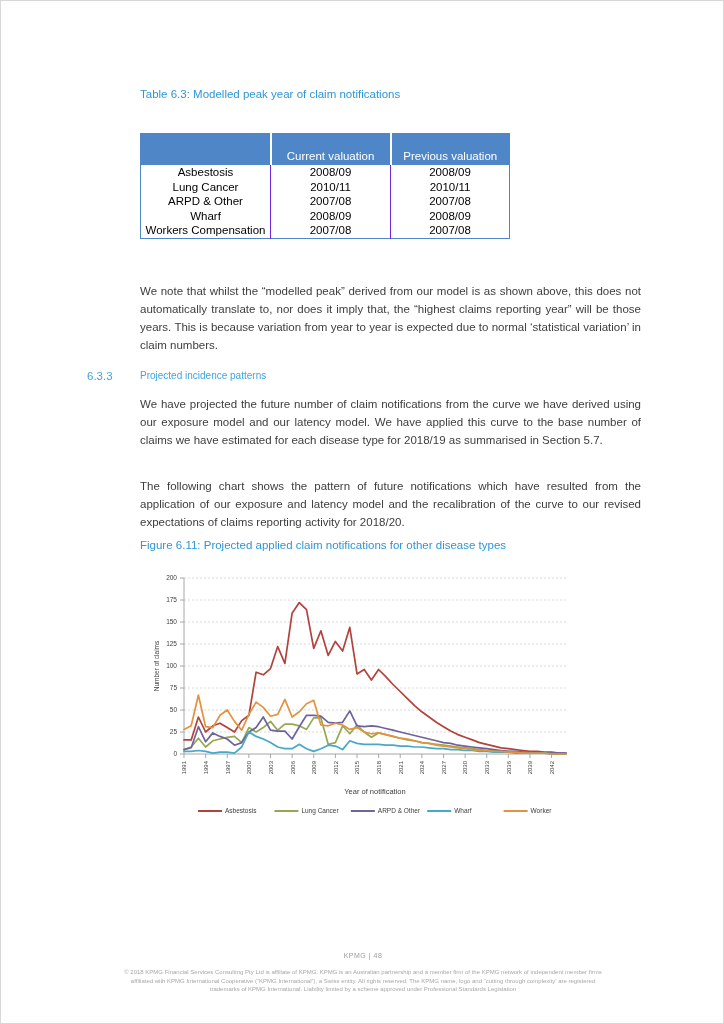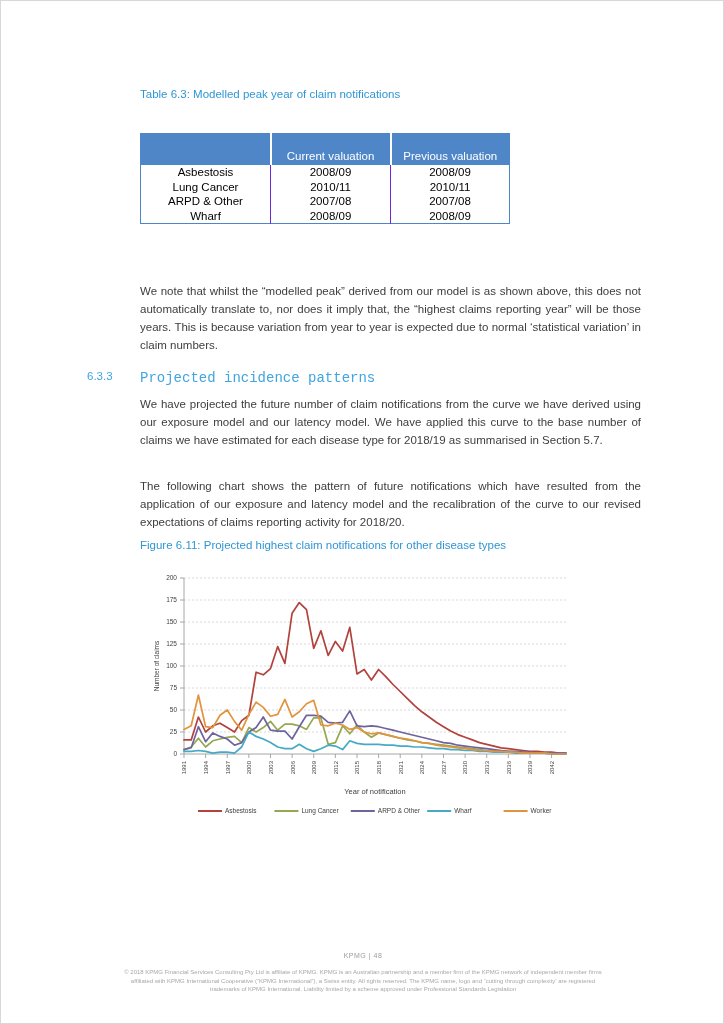--- a/index.html
+++ b/index.html
@@ -7,21 +7,21 @@
   body { font-family:"Liberation Sans", sans-serif; }
   .page {
     position:relative; width:724px; height:1024px; background:#fff;
     border:1px solid #d8d8d8; overflow:hidden; margin:0 auto;
     color:#3f3f3f;
   }
   .abs { position:absolute; }
   .caption { font-size:11.5px; color:#2f96d4; }
   .body-text { font-size:11.5px; line-height:18px; color:#3d3d3d; text-align:justify; width:501px; }
   .section-num { font-size:11.5px; color:#41a5e0;text-align:right; }
-  .section-title { font-size:14px; color:#41a5e0;font-family:Liberation Mono, monospace; }
+  .section-title { font-size:10px; color:#41a5e0; }
 
   table.data-table { border-collapse:collapse; table-layout:fixed; width:369px;margin-top:17px; }
   table.data-table th {
     background:#4e86c8; color:#ffffff; font-weight:normal; font-size:11.5px;
     vertical-align:bottom; text-align:center; padding:16px 2px 3px 2px;
   }
   table.data-table th + th { border-left:2px solid #ffffff; }
   table.data-table td {
     font-size:11.5px; color:#000; text-align:center; height:14.5px;
     line-height:14.5px; padding:0 2px; background:#fff;
@@ -67,34 +67,39 @@
         <tr>
           <td>ARPD &amp; Other</td>
           <td>2007/08</td>
           <td>2007/08</td>
         </tr>
         <tr>
           <td>Wharf</td>
           <td>2008/09</td>
           <td>2008/09</td>
         </tr>
+        <tr>
+          <td>Workers Compensation</td>
+          <td>2007/08</td>
+          <td>2007/08</td>
+        </tr>
       </tbody>
   </table>
 
 
   <div class="abs body-text" style="left:139px; top:281px;">We note that whilst the “modelled peak” derived from our model is as shown above, this does not automatically translate to, nor does it imply that, the “highest claims reporting year” will be those years. This is because variation from year to year is expected due to normal ‘statistical variation’ in claim numbers.</div>
 
   <div class="abs section-num" style="left:86px; top:369px;">6.3.3</div>
   <div class="abs section-title" style="left:139px; top:369px;">Projected incidence patterns</div>
 
   <div class="abs body-text" style="left:139px; top:394px;">We have projected the future number of claim notifications from the curve we have derived using our exposure model and our latency model. We have applied this curve to the base number of claims we have estimated for each disease type for 2018/19 as summarised in Section 5.7.</div>
 
   <div class="abs body-text" style="left:139px; top:476px;">The following chart shows the pattern of future notifications which have resulted from the application of our exposure and latency model and the recalibration of the curve to our revised expectations of claims reporting activity for 2018/20.</div>
 
-  <div class="abs caption" style="left:139px; top:538px;">Figure 6.11: Projected highest claim notifications for other disease types</div>
+  <div class="abs caption" style="left:139px; top:538px;">Figure 6.11: Projected applied claim notifications for other disease types</div>
 
   <div class="abs" style="left:148px; top:560px; width:450px; height:270px;">
     <svg id="chart-svg" width="450" height="270" viewBox="0 0 450 270">
         <line x1="35" y1="171" x2="417" y2="171" stroke="#d9d9d9" stroke-width="1" stroke-dasharray="2 2"></line>
         <line x1="35" y1="149" x2="417" y2="149" stroke="#d9d9d9" stroke-width="1" stroke-dasharray="2 2"></line>
         <line x1="35" y1="127" x2="417" y2="127" stroke="#d9d9d9" stroke-width="1" stroke-dasharray="2 2"></line>
         <line x1="35" y1="105" x2="417" y2="105" stroke="#d9d9d9" stroke-width="1" stroke-dasharray="2 2"></line>
         <line x1="35" y1="83" x2="417" y2="83" stroke="#d9d9d9" stroke-width="1" stroke-dasharray="2 2"></line>
         <line x1="35" y1="61" x2="417" y2="61" stroke="#d9d9d9" stroke-width="1" stroke-dasharray="2 2"></line>
         <line x1="35" y1="39" x2="417" y2="39" stroke="#d9d9d9" stroke-width="1" stroke-dasharray="2 2"></line>

